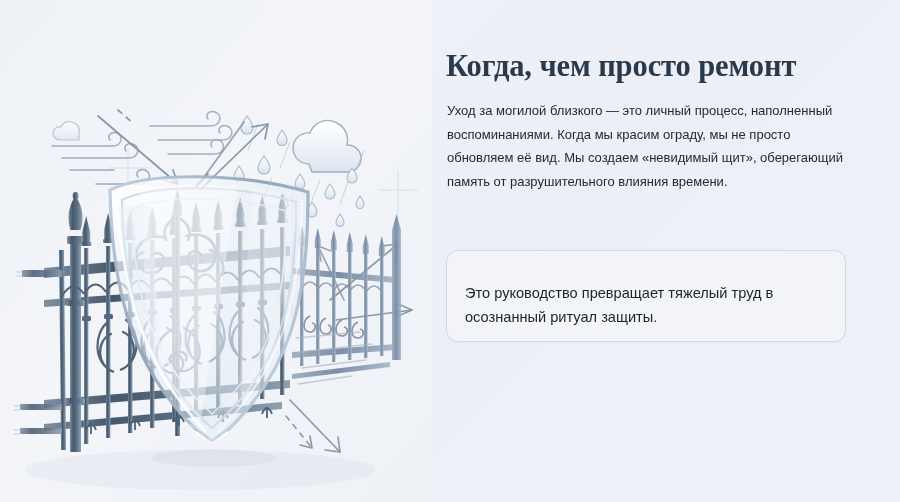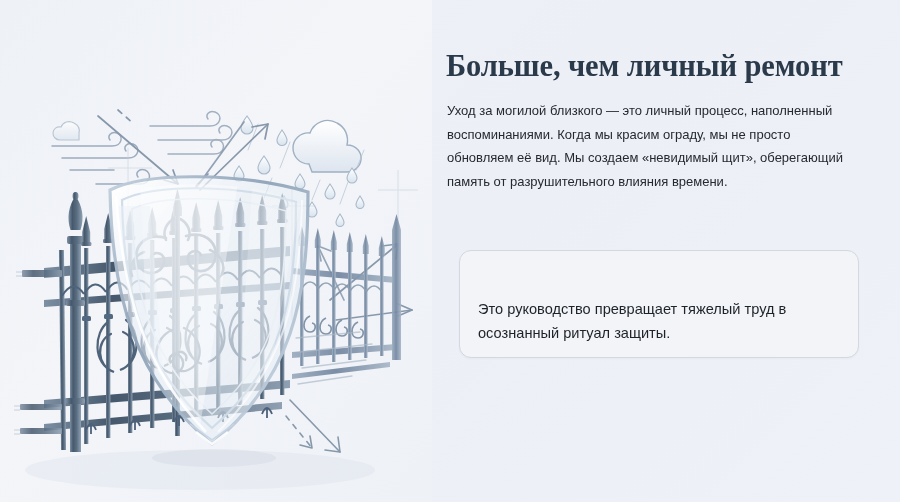--- a/index.html
+++ b/index.html
@@ -62,24 +62,24 @@
     left: 1px;
     top: 86px;
     width: 410px;
     font-family: "Liberation Sans", sans-serif;
     font-size: 13px;
     line-height: 23.5px;
     color: #252a30;
   }
   #callout {
     position: absolute;
-    left: 13px;
+    left: 0;
     top: 250px;
     width: 400px;
-    height: 108px;
+    height: 92px;
     box-sizing: border-box;
     border: 1px solid #d3d8e1;
     border-radius: 12px;
     background: #f2f4f8;
     box-shadow: 0 1px 2px rgba(40,55,80,0.035);
   }
   #callout-text {
     position: absolute;
     left: 18px;
     right: 16px;
@@ -444,21 +444,21 @@
         <path d="M196 432 L212 444 L228 432" fill="none" stroke="#ffffff" stroke-width="2.6" opacity="0.9"></path>
         <path d="M190 424 L212 440 L234 424" fill="none" stroke="#c6d4e2" stroke-width="1.6" opacity="0.9"></path>
       </g>
 
       <ellipse cx="214" cy="458" rx="62" ry="9" fill="#b9c6d6" opacity="0.22"></ellipse>
     </svg>
   </div>
 
   <div id="content">
 
-    <h1 id="heading">Больше, чем личный ремонт</h1>
+    <h1 id="heading">Когда, чем просто ремонт</h1>
 
     <p id="body-copy">Уход за могилой близкого — это личный процесс, наполненный воспоминаниями. Когда мы красим ограду, мы не просто обновляем её вид. Мы создаем «невидимый щит», оберегающий память от разрушительного влияния времени.</p>
 
     <div id="callout">
       <div id="callout-text">Это руководство превращает тяжелый труд в осознанный ритуал защиты.</div>
     </div>
 
   </div>
 </div>
 

